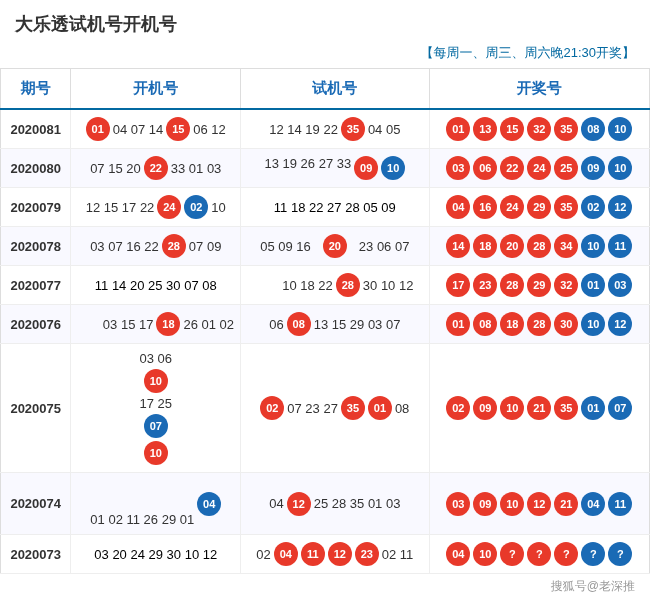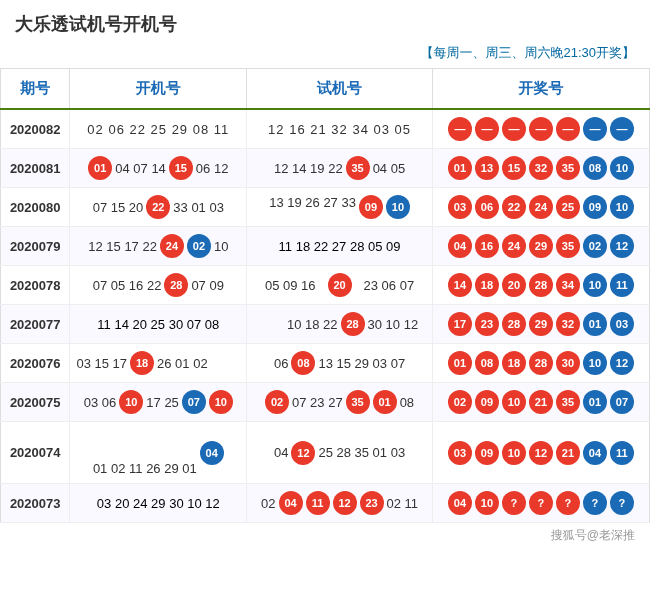--- a/index.html
+++ b/index.html
@@ -29,21 +29,21 @@
     }
     thead tr {
       background: #fff;
     }
     th {
       padding: 10px 10px;
       text-align: center;
       color: #1a6ab5;
       font-weight: bold;
       font-size: 15px;
-      border-bottom: 2px solid #4d7c0f;
+      border-bottom: 2px solid #0369a1;
       border-right: 1px solid #ddd;
       margin-left: 19px;
     }
     th:last-child { border-right: none; }
     td {
       padding: 7px 6px;
       text-align: center;
       border-bottom: 1px solid #eee;
       border-right: 1px solid #eee;
       vertical-align: middle;
@@ -98,40 +98,20 @@
 <table>
   <thead>
     <tr>
       <th>期号</th>
       <th style="color:#1a6ab5;">开机号</th>
       <th style="color:#1a6ab5;">试机号</th>
       <th style="color:#1a6ab5;">开奖号</th>
     </tr>
   </thead>
   <tbody id="table-body">
-  <tr>
-        <td class="period-cell">2020082</td>
-        <td>
-          <div class="numbers-cell">02 06 22 25 29 08 11</div>
-        </td>
-        <td>
-          <div class="numbers-cell">12 16 21 32 34 03 05</div>
-        </td>
-        <td>
-          <div class="ball-container">
-            <span class="ball ball-red">—</span>
-            <span class="ball ball-red">—</span>
-            <span class="ball ball-red">—</span>
-            <span class="ball ball-red">—</span>
-            <span class="ball ball-red">—</span>
-            <span class="ball ball-blue">—</span>
-            <span class="ball ball-blue">—</span>
-          </div>
-        </td>
-      </tr>
       <tr>
         <td class="period-cell">2020081</td>
         <td>
           <div class="ball-container">
             <span style="display: flex; align-items: center; gap: 3px; flex-wrap: wrap; justify-content: center;">
               <span class="ball ball-red">01</span>
               <span style="color: rgb(51, 51, 51); font-size: 13px;"> 04 07 14 </span>
               <span class="ball ball-red">15</span>
               <span style="color: rgb(51, 51, 51); font-size: 13px;"> 06 12</span>
             </span>
@@ -215,21 +195,21 @@
             <span class="ball ball-blue">02</span>
             <span class="ball ball-blue">12</span>
           </div>
         </td>
       </tr>
       <tr>
         <td class="period-cell">2020078</td>
         <td>
           <div>
             <span style="display: flex; align-items: center; gap: 3px; flex-wrap: wrap; justify-content: center;">
-              <span style="color: rgb(51, 51, 51); font-size: 13px;">07 05 16 22 </span>
+              <span style="color: rgb(51, 51, 51); font-size: 13px;">03 07 16 22 </span>
               <span class="ball ball-red">28</span>
               <span style="color: rgb(51, 51, 51); font-size: 13px;"> 07 09</span>
             </span>
           </div>
         </td>
         <td>
           <div>
             <span style="display: flex; align-items: center; gap: 12px; flex-wrap: wrap; justify-content: center;">
               <span style="color: rgb(51, 51, 51); font-size: 13px;">05 09 16 </span>
               <span class="ball ball-red">20</span>
@@ -272,21 +252,21 @@
             <span class="ball ball-red">32</span>
             <span class="ball ball-blue">01</span>
             <span class="ball ball-blue">03</span>
           </div>
         </td>
       </tr>
       <tr>
         <td class="period-cell">2020076</td>
         <td>
           <div>
-            <span style="display: flex; align-items: center; gap: 3px; flex-wrap: wrap; justify-content: flex-start;">
+            <span style="display: flex; align-items: center; gap: 3px; flex-wrap: wrap; justify-content: flex-end;">
               <span style="color: rgb(51, 51, 51); font-size: 13px;">03 15 17 </span>
               <span class="ball ball-red">18</span>
               <span style="color: rgb(51, 51, 51); font-size: 13px;"> 26 01 02</span>
             </span>
           </div>
         </td>
         <td>
           <div>
             <span style="display: flex; align-items: center; gap: 3px; flex-wrap: wrap; justify-content: center;">
               <span style="color: rgb(51, 51, 51); font-size: 13px;">06 </span>
@@ -304,21 +284,21 @@
             <span class="ball ball-red">30</span>
             <span class="ball ball-blue">10</span>
             <span class="ball ball-blue">12</span>
           </div>
         </td>
       </tr>
       <tr>
         <td class="period-cell">2020075</td>
         <td>
           <div>
-            <span style="display: flex; align-items: center; gap: 3px; flex-wrap: wrap; justify-content: center;">
+            <span style="display: flex; align-items: center; gap: 3px; flex-wrap: wrap; justify-content: center; flex-direction: column;">
               <span style="color: rgb(51, 51, 51); font-size: 13px;">03 06 </span>
               <span class="ball ball-red">10</span>
               <span style="color: rgb(51, 51, 51); font-size: 13px;"> 17 25 </span>
               <span class="ball ball-blue">07</span>
               <span class="ball ball-red">10</span>
             </span>
           </div>
         </td>
         <td>
           <div>

